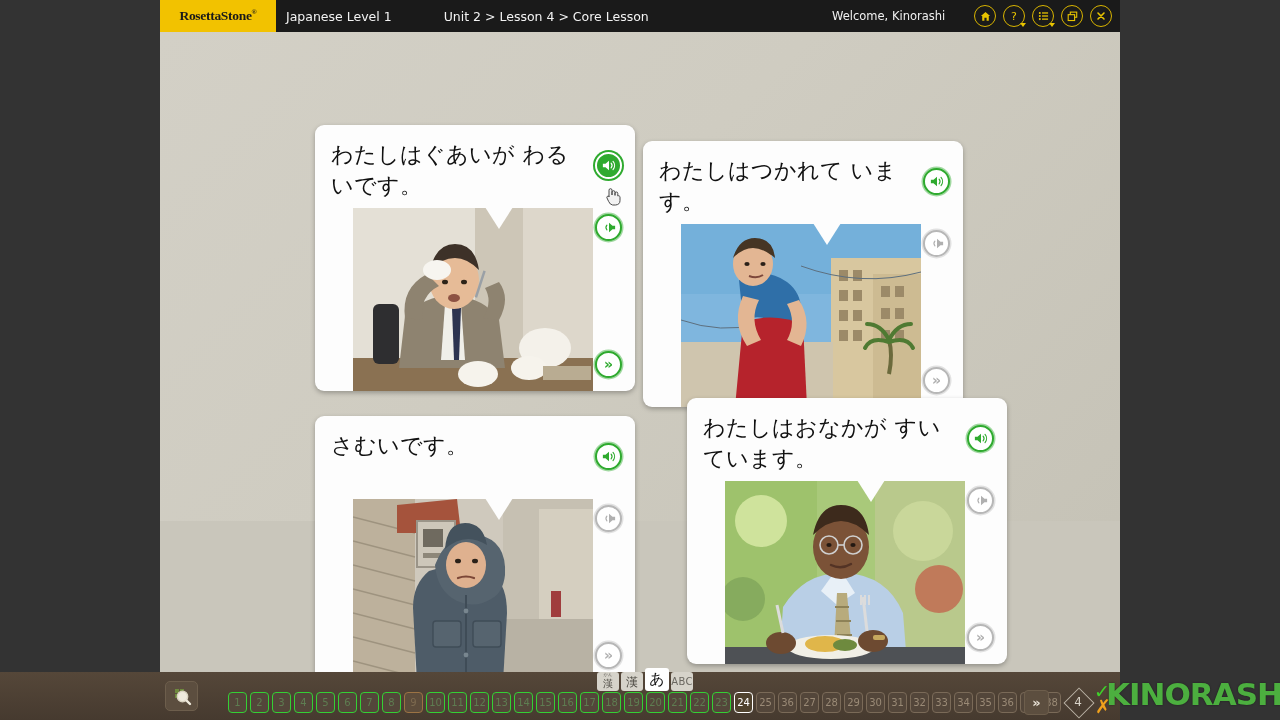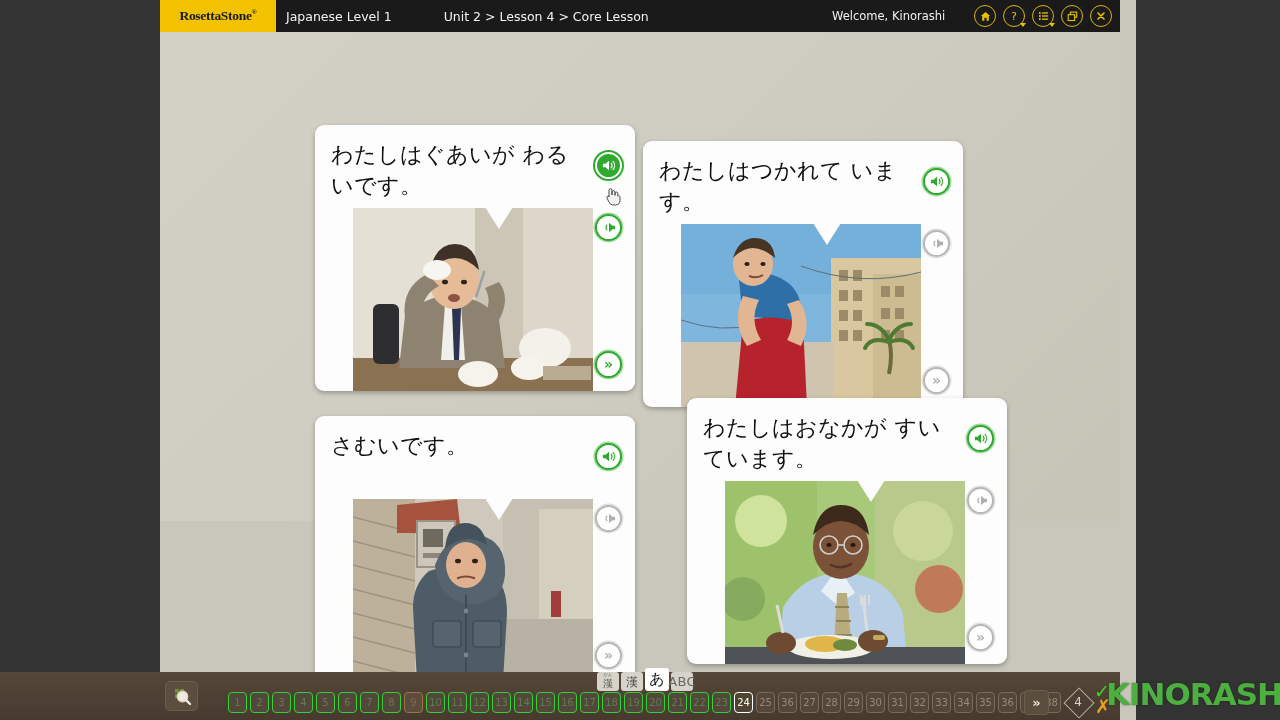--- a/index.html
+++ b/index.html
@@ -23,21 +23,20 @@
 
   
   #window {
     position: absolute;
     left: 160px;
     top: 0;
     width: 960px;
     height: 720px;
     background: #c9c6bb;
     overflow: hidden;
-    padding-left: 16px;
   }
 
   
   #topbar {
     position: absolute;
     left: 0; top: 0;
     width: 960px;
     height: 32px;
     background: #1a1a1a;
     display: flex;
@@ -245,21 +244,21 @@
     background: #d6d3ca;
     color: #4d4a43;
     display: flex;
     align-items: center;
     justify-content: center;
     font-size: 12px;
     line-height: 1;
     box-sizing: border-box;
     position: relative;
   }
-  .script-btn.small-abc { font-size: 13px; letter-spacing: 0.3px; color: #6a6760;}
+  .script-btn.small-abc { font-size: 10px; letter-spacing: 0.3px; color: #6a6760;}
   .script-btn.with-ruby { font-size: 11px; }
   .script-btn .ruby {
     position: absolute;
     top: 1px;
     left: 0; right: 0;
     font-size: 4.5px;
     text-align: center;
     color: #6a6760;
     line-height: 1;
   }

